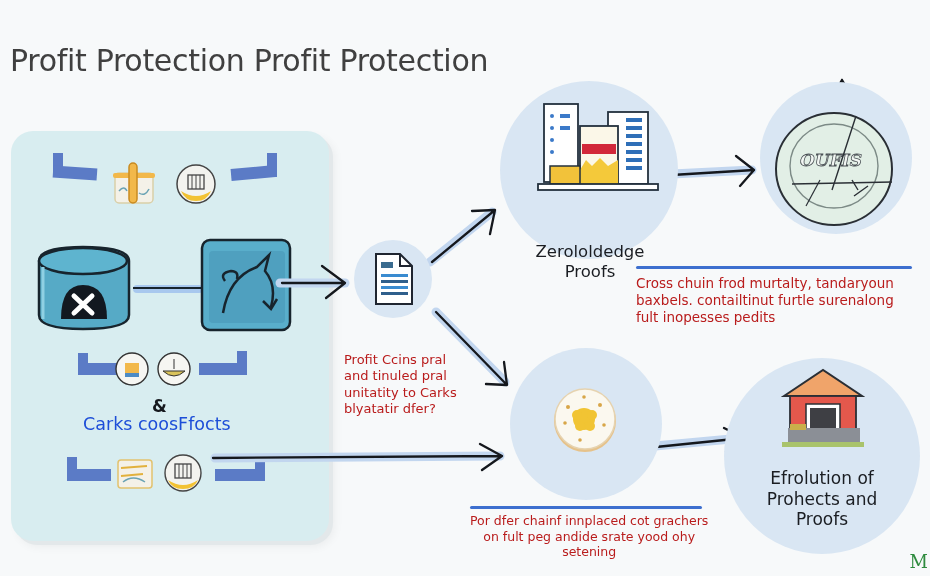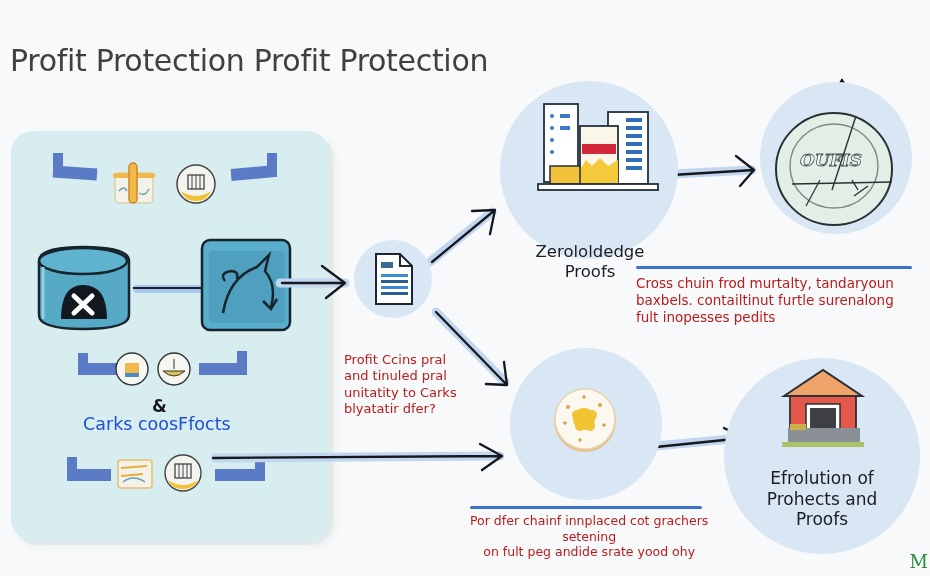--- a/index.html
+++ b/index.html
@@ -216,22 +216,22 @@
       <circle cx="50" cy="20" r="2"></circle>
       <circle cx="15" cy="38" r="1.8"></circle>
       <circle cx="54" cy="40" r="1.8"></circle>
       <circle cx="34" cy="12" r="1.8"></circle>
       <circle cx="30" cy="55" r="1.8"></circle>
     </g>
 </svg>
 <div class="rule" style="left:470px;top:506px;width:232px;"></div>
 <div class="label caption" style="left:470px;top:513px;font-size:12.5px;text-align:center;">
   <div>Por dfer chainf innplaced cot grachers</div>
+  <div>on fult peg andide srate yood ohy</div>
   <div>setening</div>
-  <div>on fult peg andide srate yood ohy</div>
 </div>
 
 <div class="circle-bg" style="left:724px;top:358px;width:196px;height:196px;"></div>
 <svg style="left:778px;top:366px;" width="90" height="86" viewBox="0 0 90 86">
   <path d="M6 30 L45 4 L84 30 Z" fill="#f0a46a" stroke="#2a2f35" stroke-width="2"></path>
   <rect x="12" y="30" width="66" height="42" fill="#e4584c" stroke="#2a2f35" stroke-width="1.8"></rect>
   <rect x="28" y="38" width="34" height="32" fill="#ffffff" stroke="#2a2f35" stroke-width="1.5"></rect>
   <rect x="32" y="42" width="26" height="26" fill="#3e3f44"></rect>
   <rect x="10" y="62" width="72" height="14" fill="#8b8f96"></rect>
   <rect x="12" y="58" width="16" height="6" fill="#c9b04a"></rect>

